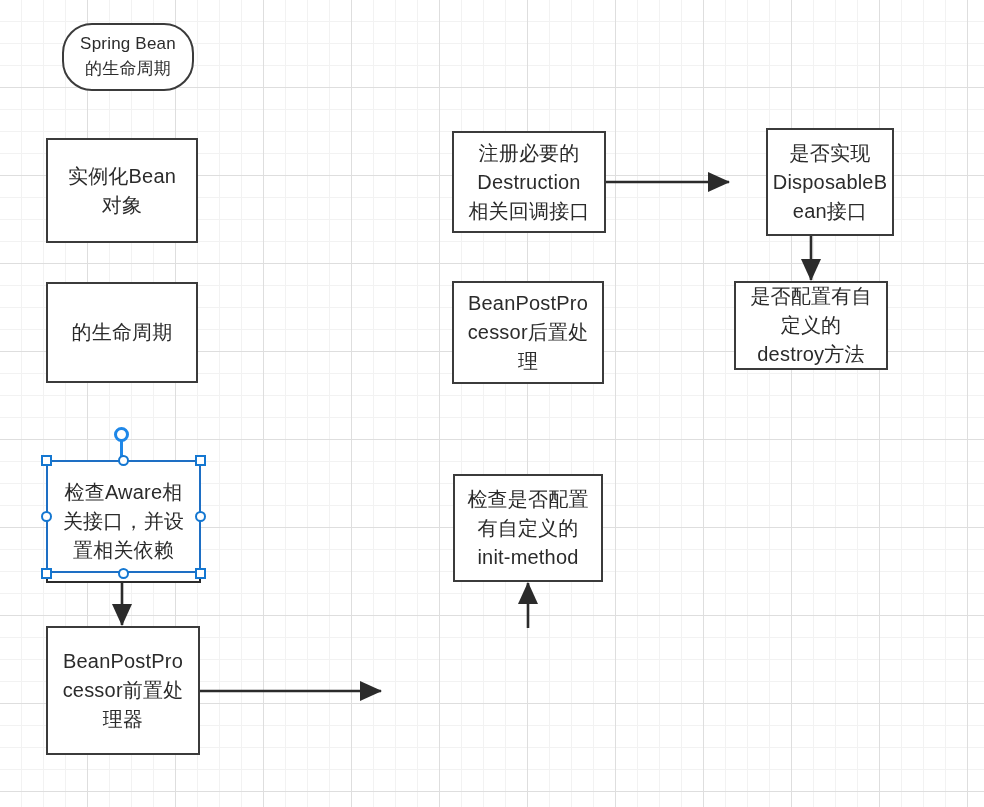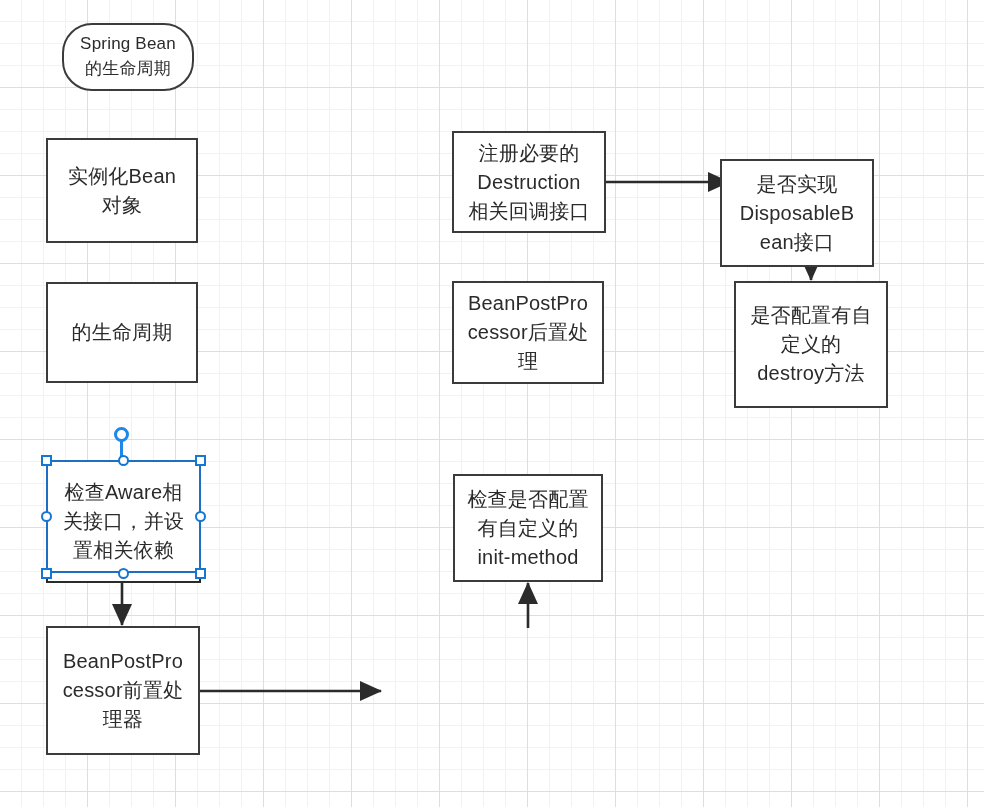--- a/index.html
+++ b/index.html
@@ -155,25 +155,25 @@
 init-method</div>
 
   <div class="node" style="left:452px; top:281px; width:152px; height:103px;">BeanPostPro
 cessor后置处
 理</div>
 
   <div class="node" style="left:452px; top:131px; width:154px; height:102px;">注册必要的
 Destruction
 相关回调接口</div>
 
-  <div class="node" style="left:720px; top:128px; width:154px; height:108px;margin-top:31px;">是否实现
+  <div class="node" style="left:766px; top:128px; width:128px; height:108px;">是否实现
 DisposableB
 ean接口</div>
 
-  <div class="node" style="left:734px; top:281px; width:154px; height:127px;">是否配置有自
+  <div class="node" style="left:734px; top:281px; width:154px; height:89px;">是否配置有自
 定义的
 destroy方法</div>
 
   <div class="sel-frame" style="left:46px; top:460px; width:155px; height:113px;"></div>
 
   <div class="rot-stem" style="left:120px; top:440px; height:22px;"></div>
   <div class="handle-rot" style="left:114px; top:427px;"></div>
 
   <div class="handle-sq" style="left:41px; top:455px;"></div>
   <div class="handle-ci" style="left:118px; top:455px;"></div>

